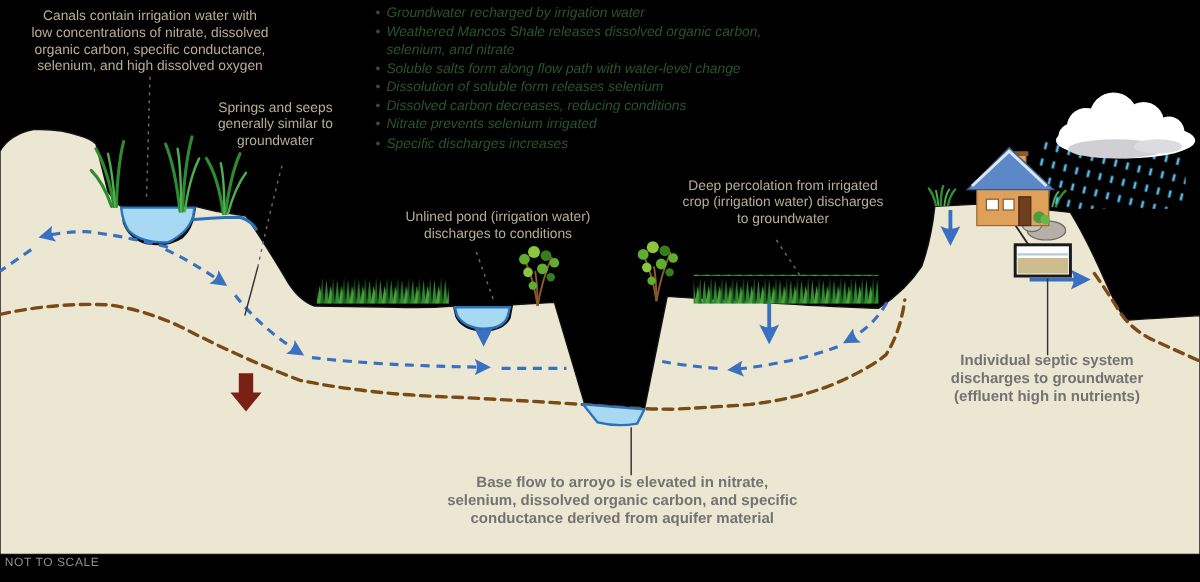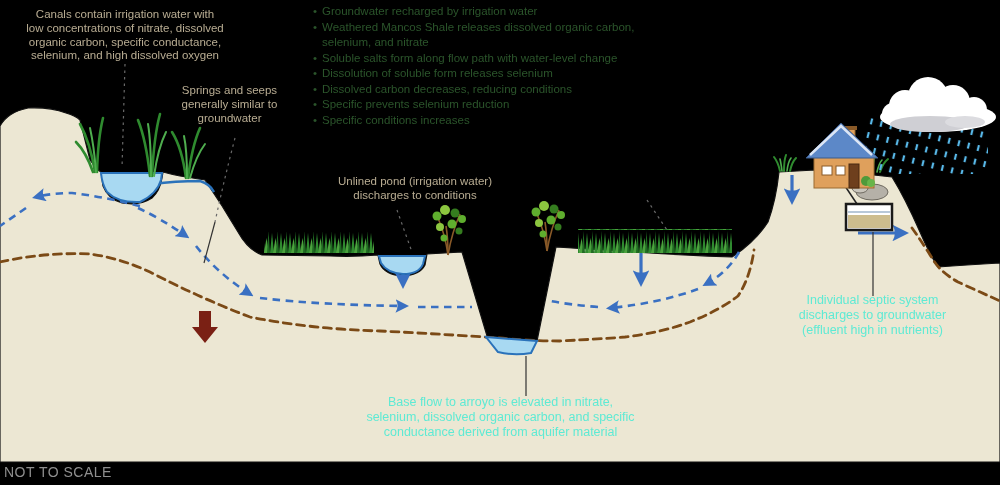--- a/index.html
+++ b/index.html
@@ -1,28 +1,28 @@
 <!DOCTYPE html>
 <html><head>
 <meta charset="utf-8">
 <style>
   html,body{margin:0;padding:0;background:#000;}
   .stage{position:relative;width:1000px;height:485px;background:#000;overflow:hidden;
          font-family:"Liberation Sans",sans-serif;}
   .stage svg{position:absolute;left:0;top:0;}
   .label{position:absolute;text-align:center;white-space:pre-line;line-height:1.2;}
   .lbl-tan{color:#b9ad93;font-size:11.5px;}
-  .lbl-dark{color:#5eead4;font-size:12.5px;font-weight:400;}
+  .lbl-dark{color:#737373;font-size:12.5px;font-weight:700;}
   .notes{position:absolute;left:308px;top:4px;width:372px;color:#2b552b;font-size:11.5px;}
   .notes .notes-title{font-weight:700;font-size:12px;margin-bottom:2px;}
   .notes ul{list-style:none;margin:0;padding:0;}
   .notes li{display:flex;line-height:15.5px;}
   .notes li .bullet{width:14px;flex:0 0 14px;text-align:center;}
-  .notes li .txt{flex:1;}
-  .scale-note{position:absolute;left:4px;top:464px;color:#8f8f8f;font-size:14px;letter-spacing:.5px;}
+  .notes li .txt{flex:1;font-style:italic;}
+  .scale-note{position:absolute;left:4px;top:464px;color:#8f8f8f;font-size:10px;letter-spacing:.5px;}
 </style>
 </head>
 <body>
 
 <div class="stage">
 
 <svg width="1000" height="485" viewBox="0 0 1000 485">
   <defs>
     <marker id="ahBlue" viewBox="0 0 10 10" refX="7" refY="5" markerWidth="5.2" markerHeight="5.2" orient="auto">
       <path d="M0,0 L10,5 L0,10 Q3,5 0,0 Z" fill="#3a70c2"></path>
@@ -237,37 +237,40 @@
     <li>
           <span class="bullet">•</span>
           <span class="txt">Dissolution of soluble form releases selenium</span>
         </li>
     <li>
           <span class="bullet">•</span>
           <span class="txt">Dissolved carbon decreases, reducing conditions</span>
         </li>
     <li>
           <span class="bullet">•</span>
-          <span class="txt">Specific prevents selenium reduction</span>
-        </li>
-    <li>
-          <span class="bullet">•</span>
-          <span class="txt">Specific conditions increases</span>
+          <span class="txt">Nitrate prevents selenium irrigated</span>
+        </li>
+    <li>
+          <span class="bullet">•</span>
+          <span class="txt">Specific discharges increases</span>
         </li>
   </ul>
 </div>
 
 <div class="label lbl-tan" style="left:325px;top:175px;width:180px;">Unlined pond (irrigation water)
 discharges to conditions</div>
 
+<div class="label lbl-tan" style="left:555px;top:149px;width:195px;">Deep percolation from irrigated
+crop (irrigation water) discharges
+to groundwater</div>
 
 <div class="label lbl-dark" style="left:760px;top:293px;width:225px;">Individual septic system
 discharges to groundwater
 (effluent high in nutrients)</div>
 
 
-<div class="label lbl-dark" style="left:328px;top:395px;width:345px;">Base flow to arroyo is elevated in nitrate,
+<div class="label lbl-dark" style="left:346px;top:395px;width:345px;">Base flow to arroyo is elevated in nitrate,
 selenium, dissolved organic carbon, and specific
 conductance derived from aquifer material</div>
 
 <div class="scale-note">NOT TO SCALE</div>
 
 </div>
 
 </body></html>

